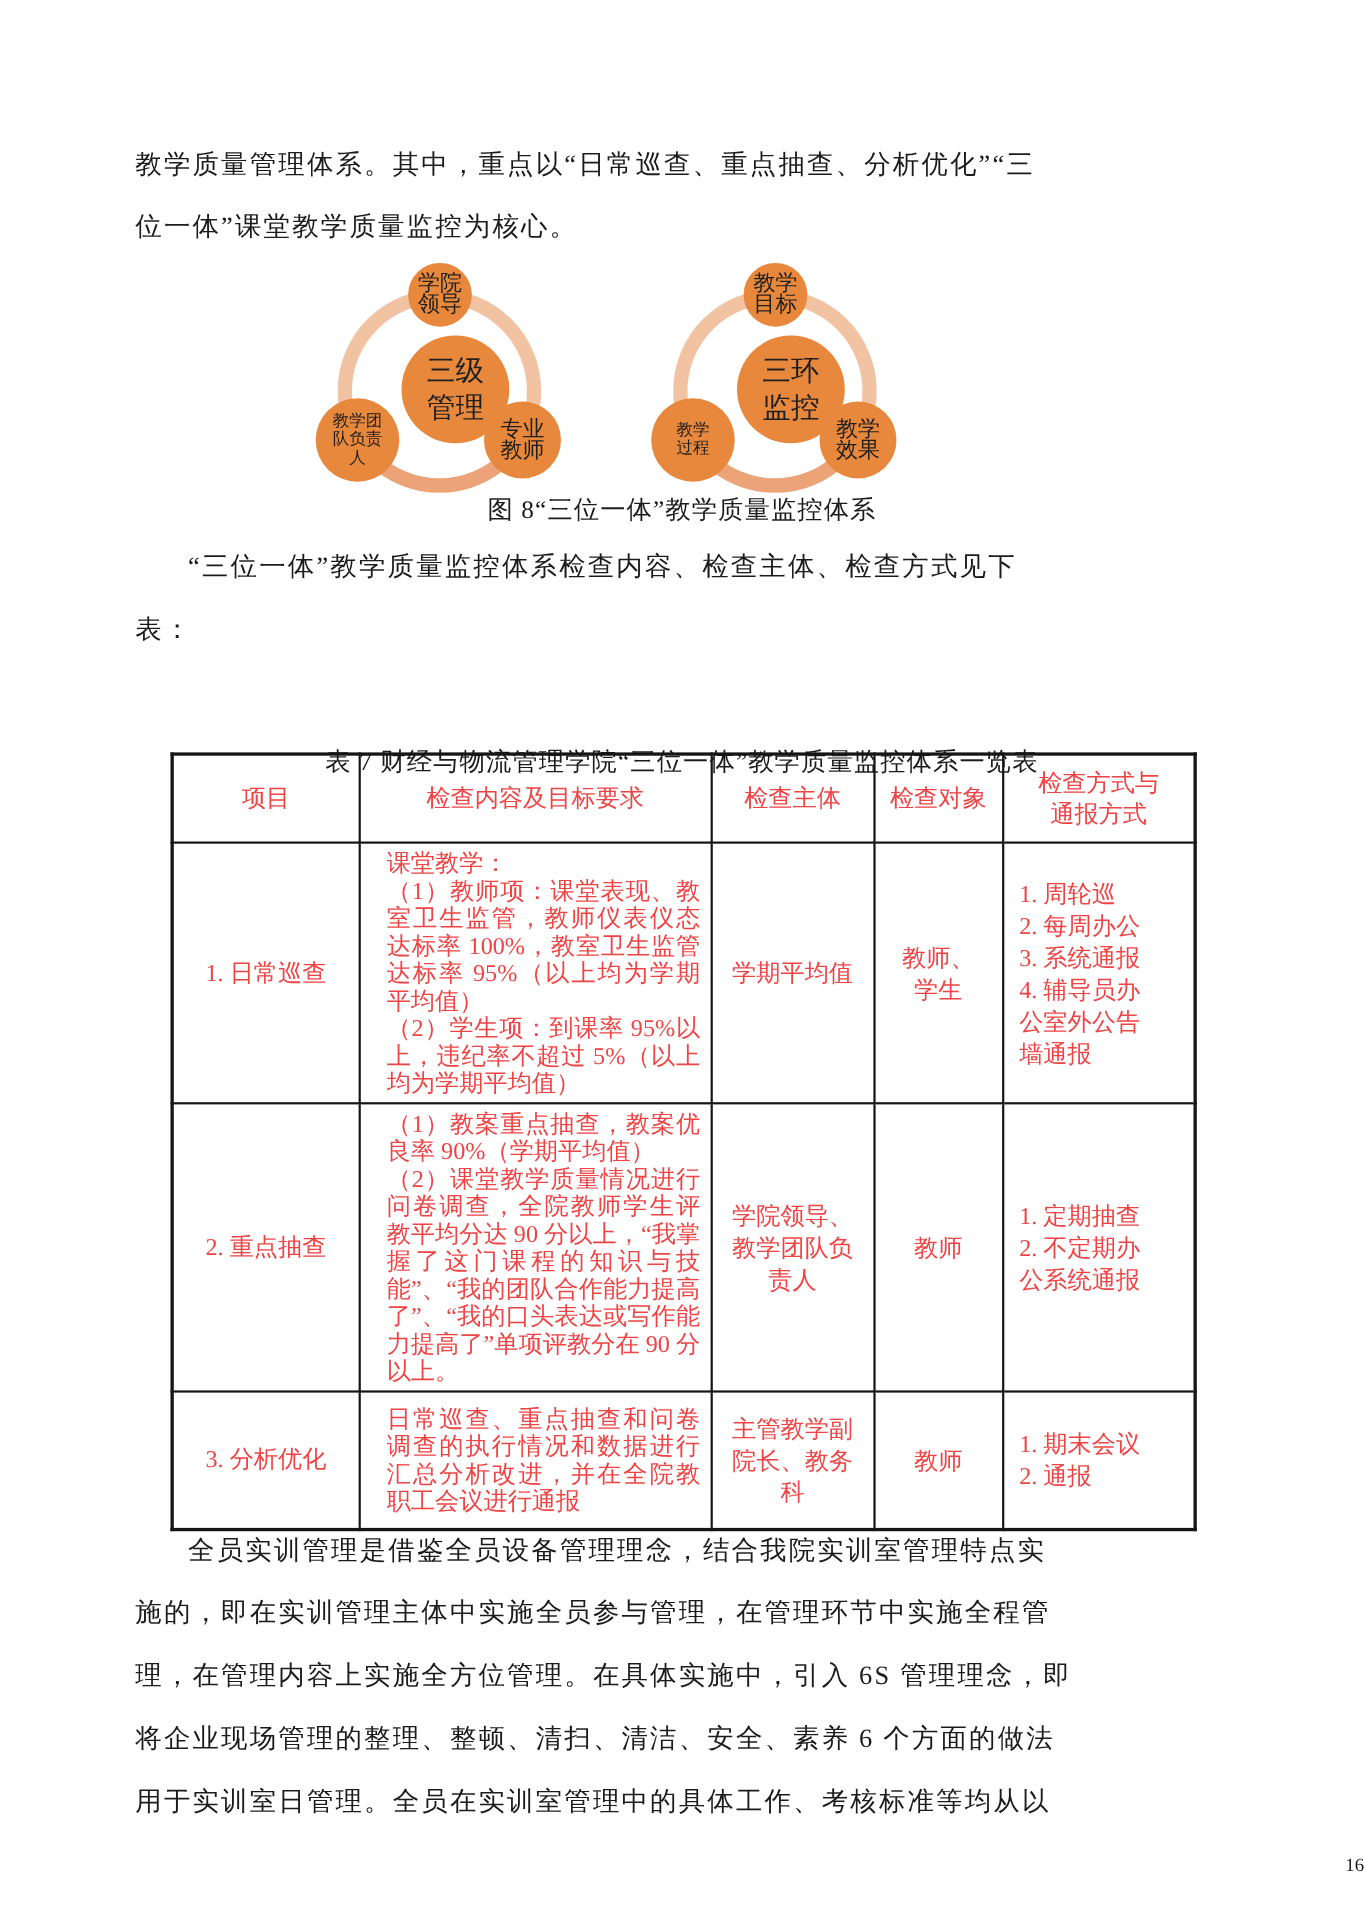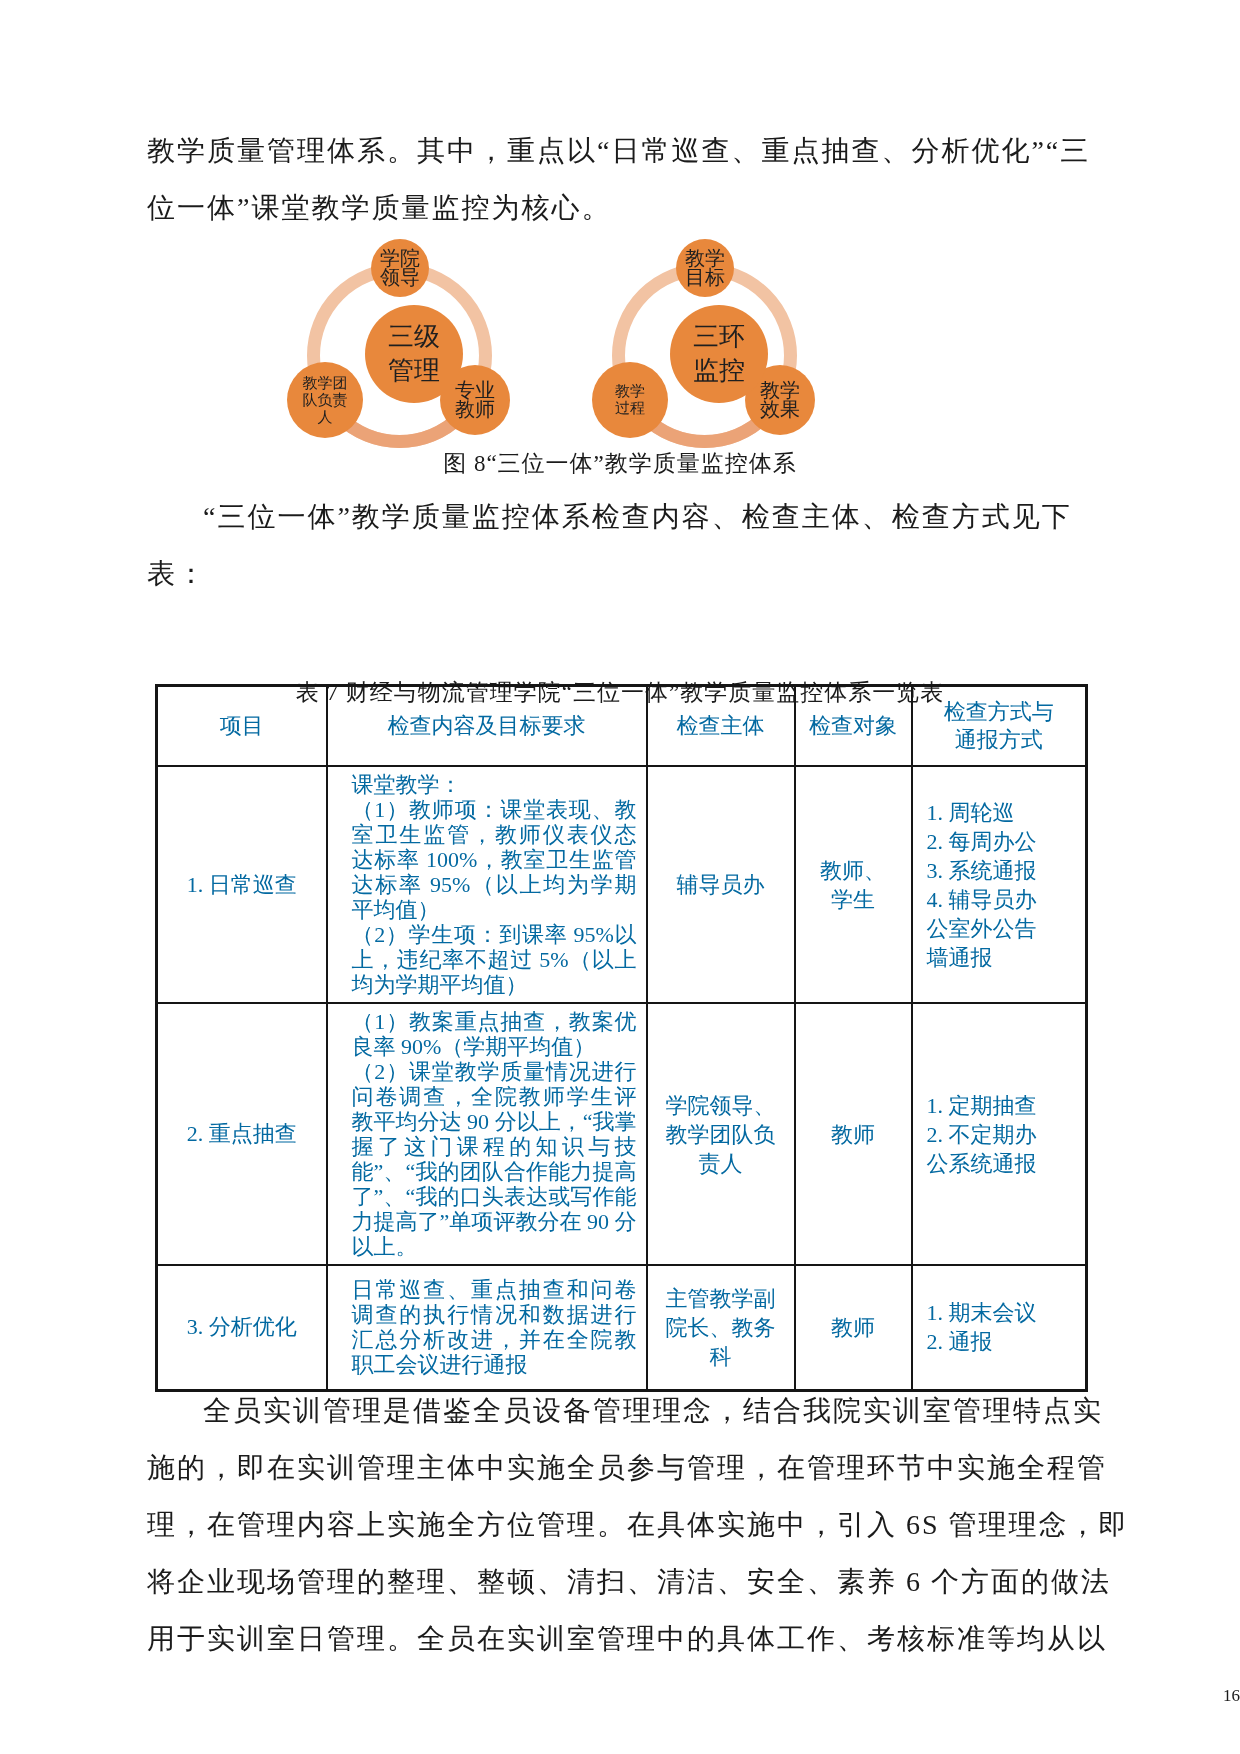--- a/index.html
+++ b/index.html
@@ -7,22 +7,22 @@
     position:relative;
     width:1240px;height:1754px;
     margin:0 auto;
     background:#ffffff;
     font-family:"Liberation Serif","DejaVu Serif",serif;
     color:#1b1b1b;
     overflow:hidden;
   }
   .para{
     position:absolute;left:123px;width:994px;
-    font-size:28px;line-height:57px;letter-spacing:2px;
-    text-align:justify;white-space:pre-line;margin-left:24px;
+    font-size:24px;line-height:57px;letter-spacing:2px;
+    text-align:justify;white-space:pre-line;
   }
   .indent{text-indent:2em;}
   
   .diagram{position:absolute;width:260px;height:215px;}
   .ring{
     position:absolute;left:37px;top:25px;width:159px;height:159px;
     border:13px solid #F2C3A3;border-radius:50%;
   }
   .ring-dark{
     position:absolute;left:37px;top:25px;width:159px;height:159px;
@@ -43,21 +43,21 @@
     text-align:center;font-size:23px;letter-spacing:1px;
   }
   .tbl-caption{
     position:absolute;top:638px;left:0;width:100%;
     text-align:center;font-size:23px;letter-spacing:1px;margin-top:39px;
   }
   
   table.monitor{
     position:absolute;left:155px;top:684px;width:930px;
     border-collapse:collapse;table-layout:fixed;
-    font-size:22px;color:#0369a1;border:3px solid #151515;
+    font-size:22px;color:#ef4444;border:3px solid #151515;
   }
   table.monitor th,table.monitor td{border:2px solid #151515;vertical-align:middle;}
   table.monitor th{
     font-weight:normal;height:76px;text-align:center;
     line-height:28px;white-space:pre-line;
   }
   tr.r1{height:205px;} tr.r2{height:248px;} tr.r3{height:125px;}
   td.c-item{text-align:center;white-space:pre-line;}
   td.c-content{
     text-align:justify;padding:5px 9px 5px 24px;
@@ -129,21 +129,21 @@
         <th>检查方式与
 通报方式</th>
       </tr>
     </thead>
     <tbody>
       <tr class="r1">
         <td class="c-item">1. 日常巡查</td>
         <td class="c-content">课堂教学：
 （1）教师项：课堂表现、教室卫生监管，教师仪表仪态达标率 100%，教室卫生监管达标率 95%（以上均为学期平均值）
 （2）学生项：到课率 95%以上，违纪率不超过 5%（以上均为学期平均值）</td>
-        <td class="c-center">辅导员办</td>
+        <td class="c-center">学期平均值</td>
         <td class="c-center">教师、
 学生</td>
         <td class="c-method">1. 周轮巡
 2. 每周办公
 3. 系统通报
 4. 辅导员办
 公室外公告
 墙通报</td>
       </tr>
       <tr class="r2">

